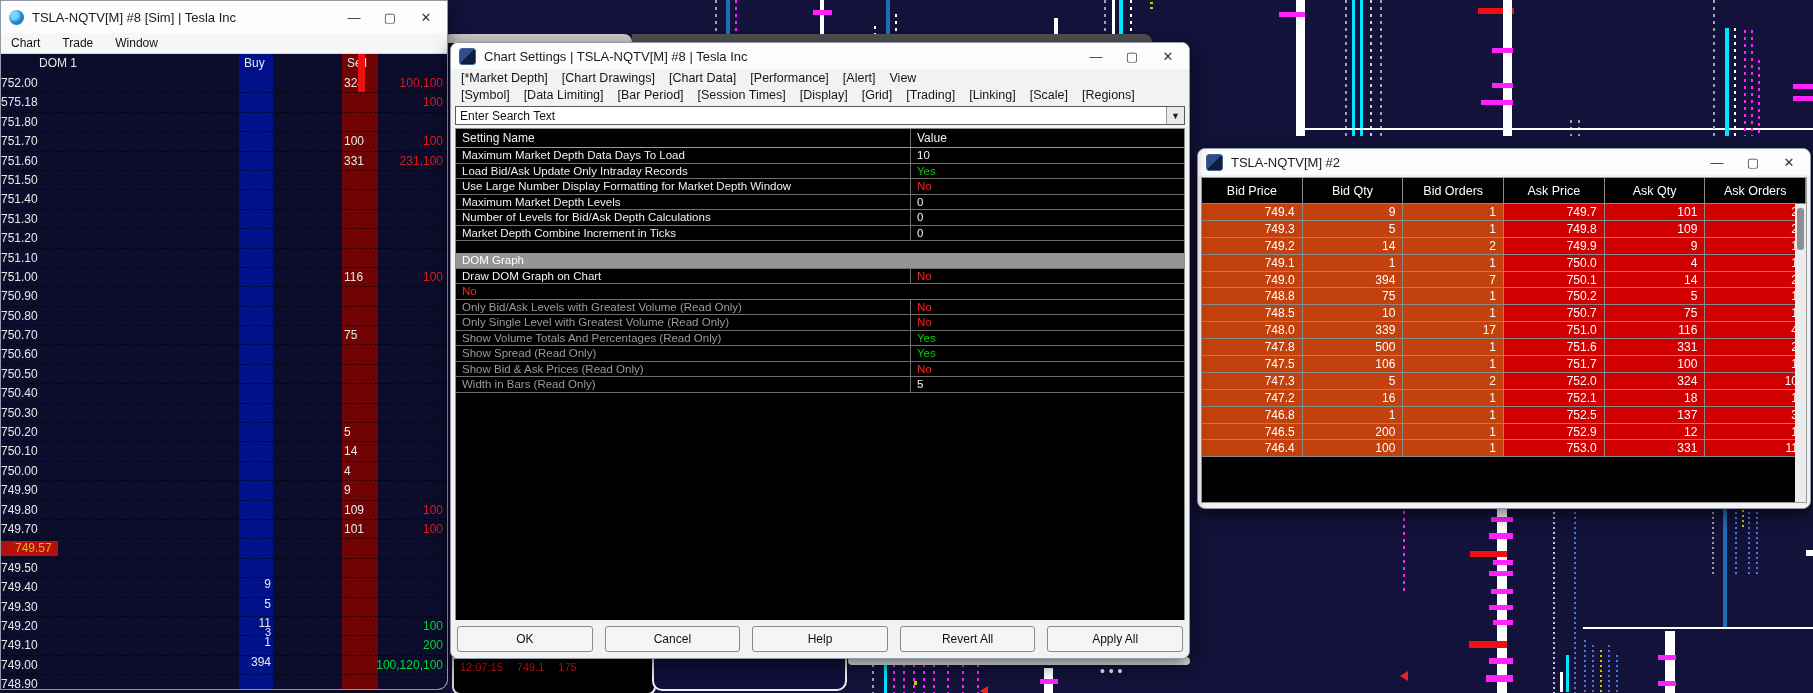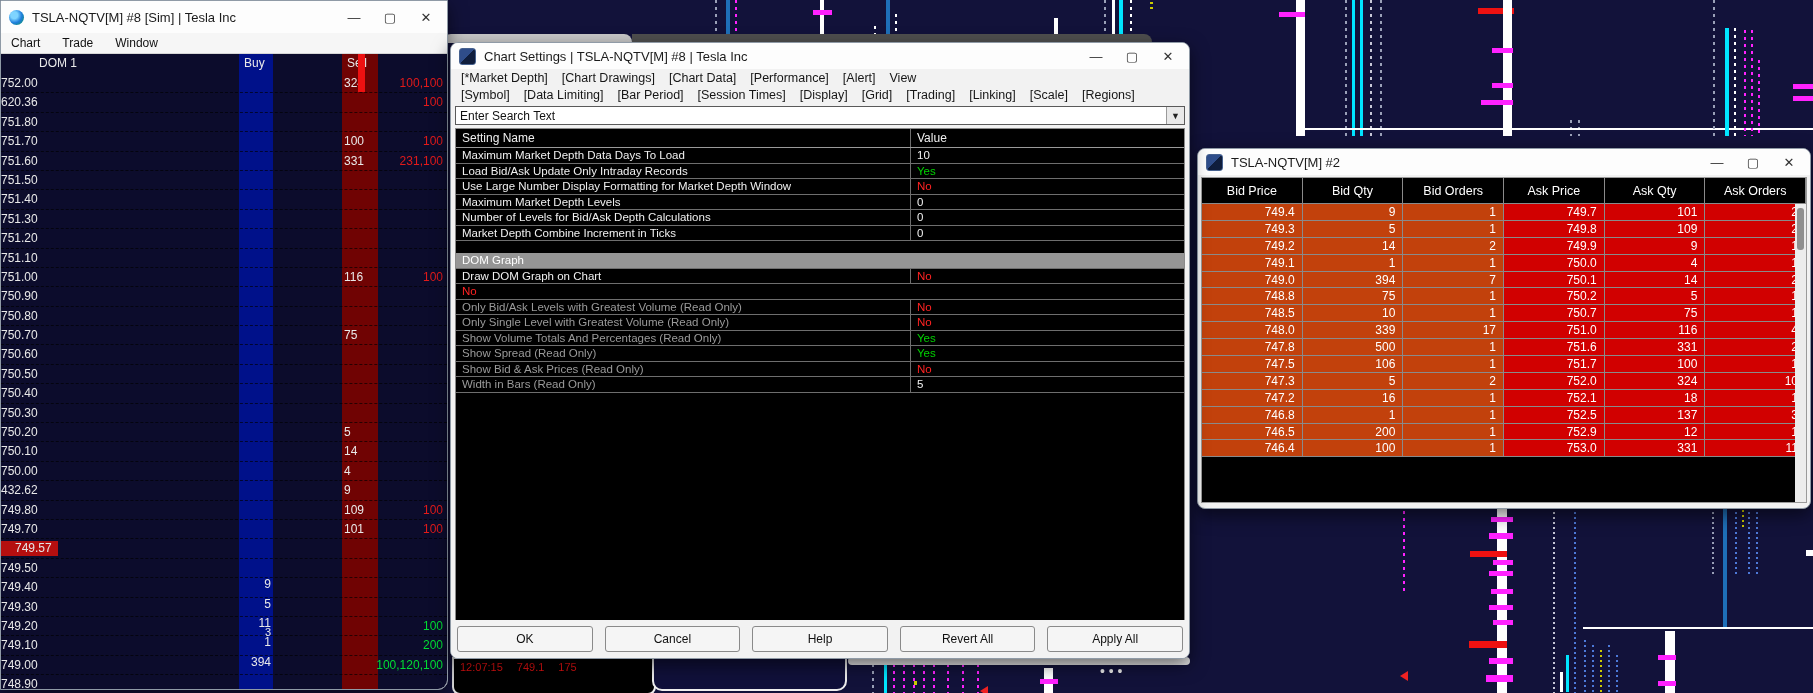--- a/index.html
+++ b/index.html
@@ -24,21 +24,21 @@
   #dom .menubar{display:flex;gap:22px;background:#f6f6f6;height:20px;font-size:12px;
     color:#111;align-items:center;padding:0 10px;border-bottom:1px solid #d7d7d7;}
   #domgrid{position:relative;background:#0c0c2c;height:641px;color:#e9e9e9;font-size:12px;}
   .band{position:absolute;top:0;bottom:0;}
   .band.buy{left:238px;width:34px;background:#00118a;}
   .band.sell{left:341px;width:36px;background:#700303;}
   .domrow{position:relative;height:19.4px;box-sizing:border-box;
     border-bottom:1px dashed rgba(0,0,0,.65);}
   .domhdr{height:20px;border-bottom:none;}
   .dprice{position:absolute;right:309px;left:0;text-align:left;padding-right:10px;top:2px;}
-  .dprice .lastbox{background:#b50f0f;color:#e5e5e5;padding:0 6px 1px 14px;}
+  .dprice .lastbox{background:#b50f0f;color:#eab308;padding:0 6px 1px 14px;}
   .dbuy{position:absolute;left:238px;width:32px;text-align:right;top:2px;line-height:9px;}
   .dbuy .b2{display:block;font-size:11px;}
   .dbuy .b1{display:block;font-size:12px;}
   .dsell{position:absolute;left:343px;width:34px;text-align:left;top:2px;}
   .drecent{position:absolute;right:4px;top:2px;}
   .rc-red{color:#e11a1a;} .rc-green{color:#00dd33;}
   .hdr-dom1{position:absolute;left:38px;top:2px;} .hdr-buy{position:absolute;left:243px;top:2px;text-align:center;}
   .hdr-sell{position:absolute;left:346px;top:2px;}
   .sellmark{position:absolute;left:357px;top:0;width:7px;height:38px;background:#ee1111;}
   
@@ -370,21 +370,21 @@
         <span class="hdr-buy">Buy</span>
         <span class="hdr-sell">Sell</span>
       </div>
       <div id="domrows">
           <div class="domrow">
             <span class="dprice">752.00</span>
             <span class="dsell">324</span>
             <span class="drecent rc-red">100,100</span>
           </div>
           <div class="domrow">
-            <span class="dprice">620.36</span>
+            <span class="dprice">575.18</span>
             <span class="drecent rc-red">100</span>
           </div>
           <div class="domrow">
             <span class="dprice">751.80</span>
           </div>
           <div class="domrow">
             <span class="dprice">751.70</span>
             <span class="dsell">100</span>
             <span class="drecent rc-red">100</span>
           </div>
@@ -441,21 +441,21 @@
           </div>
           <div class="domrow">
             <span class="dprice">750.10</span>
             <span class="dsell">14</span>
           </div>
           <div class="domrow">
             <span class="dprice">750.00</span>
             <span class="dsell">4</span>
           </div>
           <div class="domrow">
-            <span class="dprice">432.62</span>
+            <span class="dprice">749.90</span>
             <span class="dsell">9</span>
           </div>
           <div class="domrow">
             <span class="dprice">749.80</span>
             <span class="dsell">109</span>
             <span class="drecent rc-red">100</span>
           </div>
           <div class="domrow">
             <span class="dprice">749.70</span>
             <span class="dsell">101</span>

